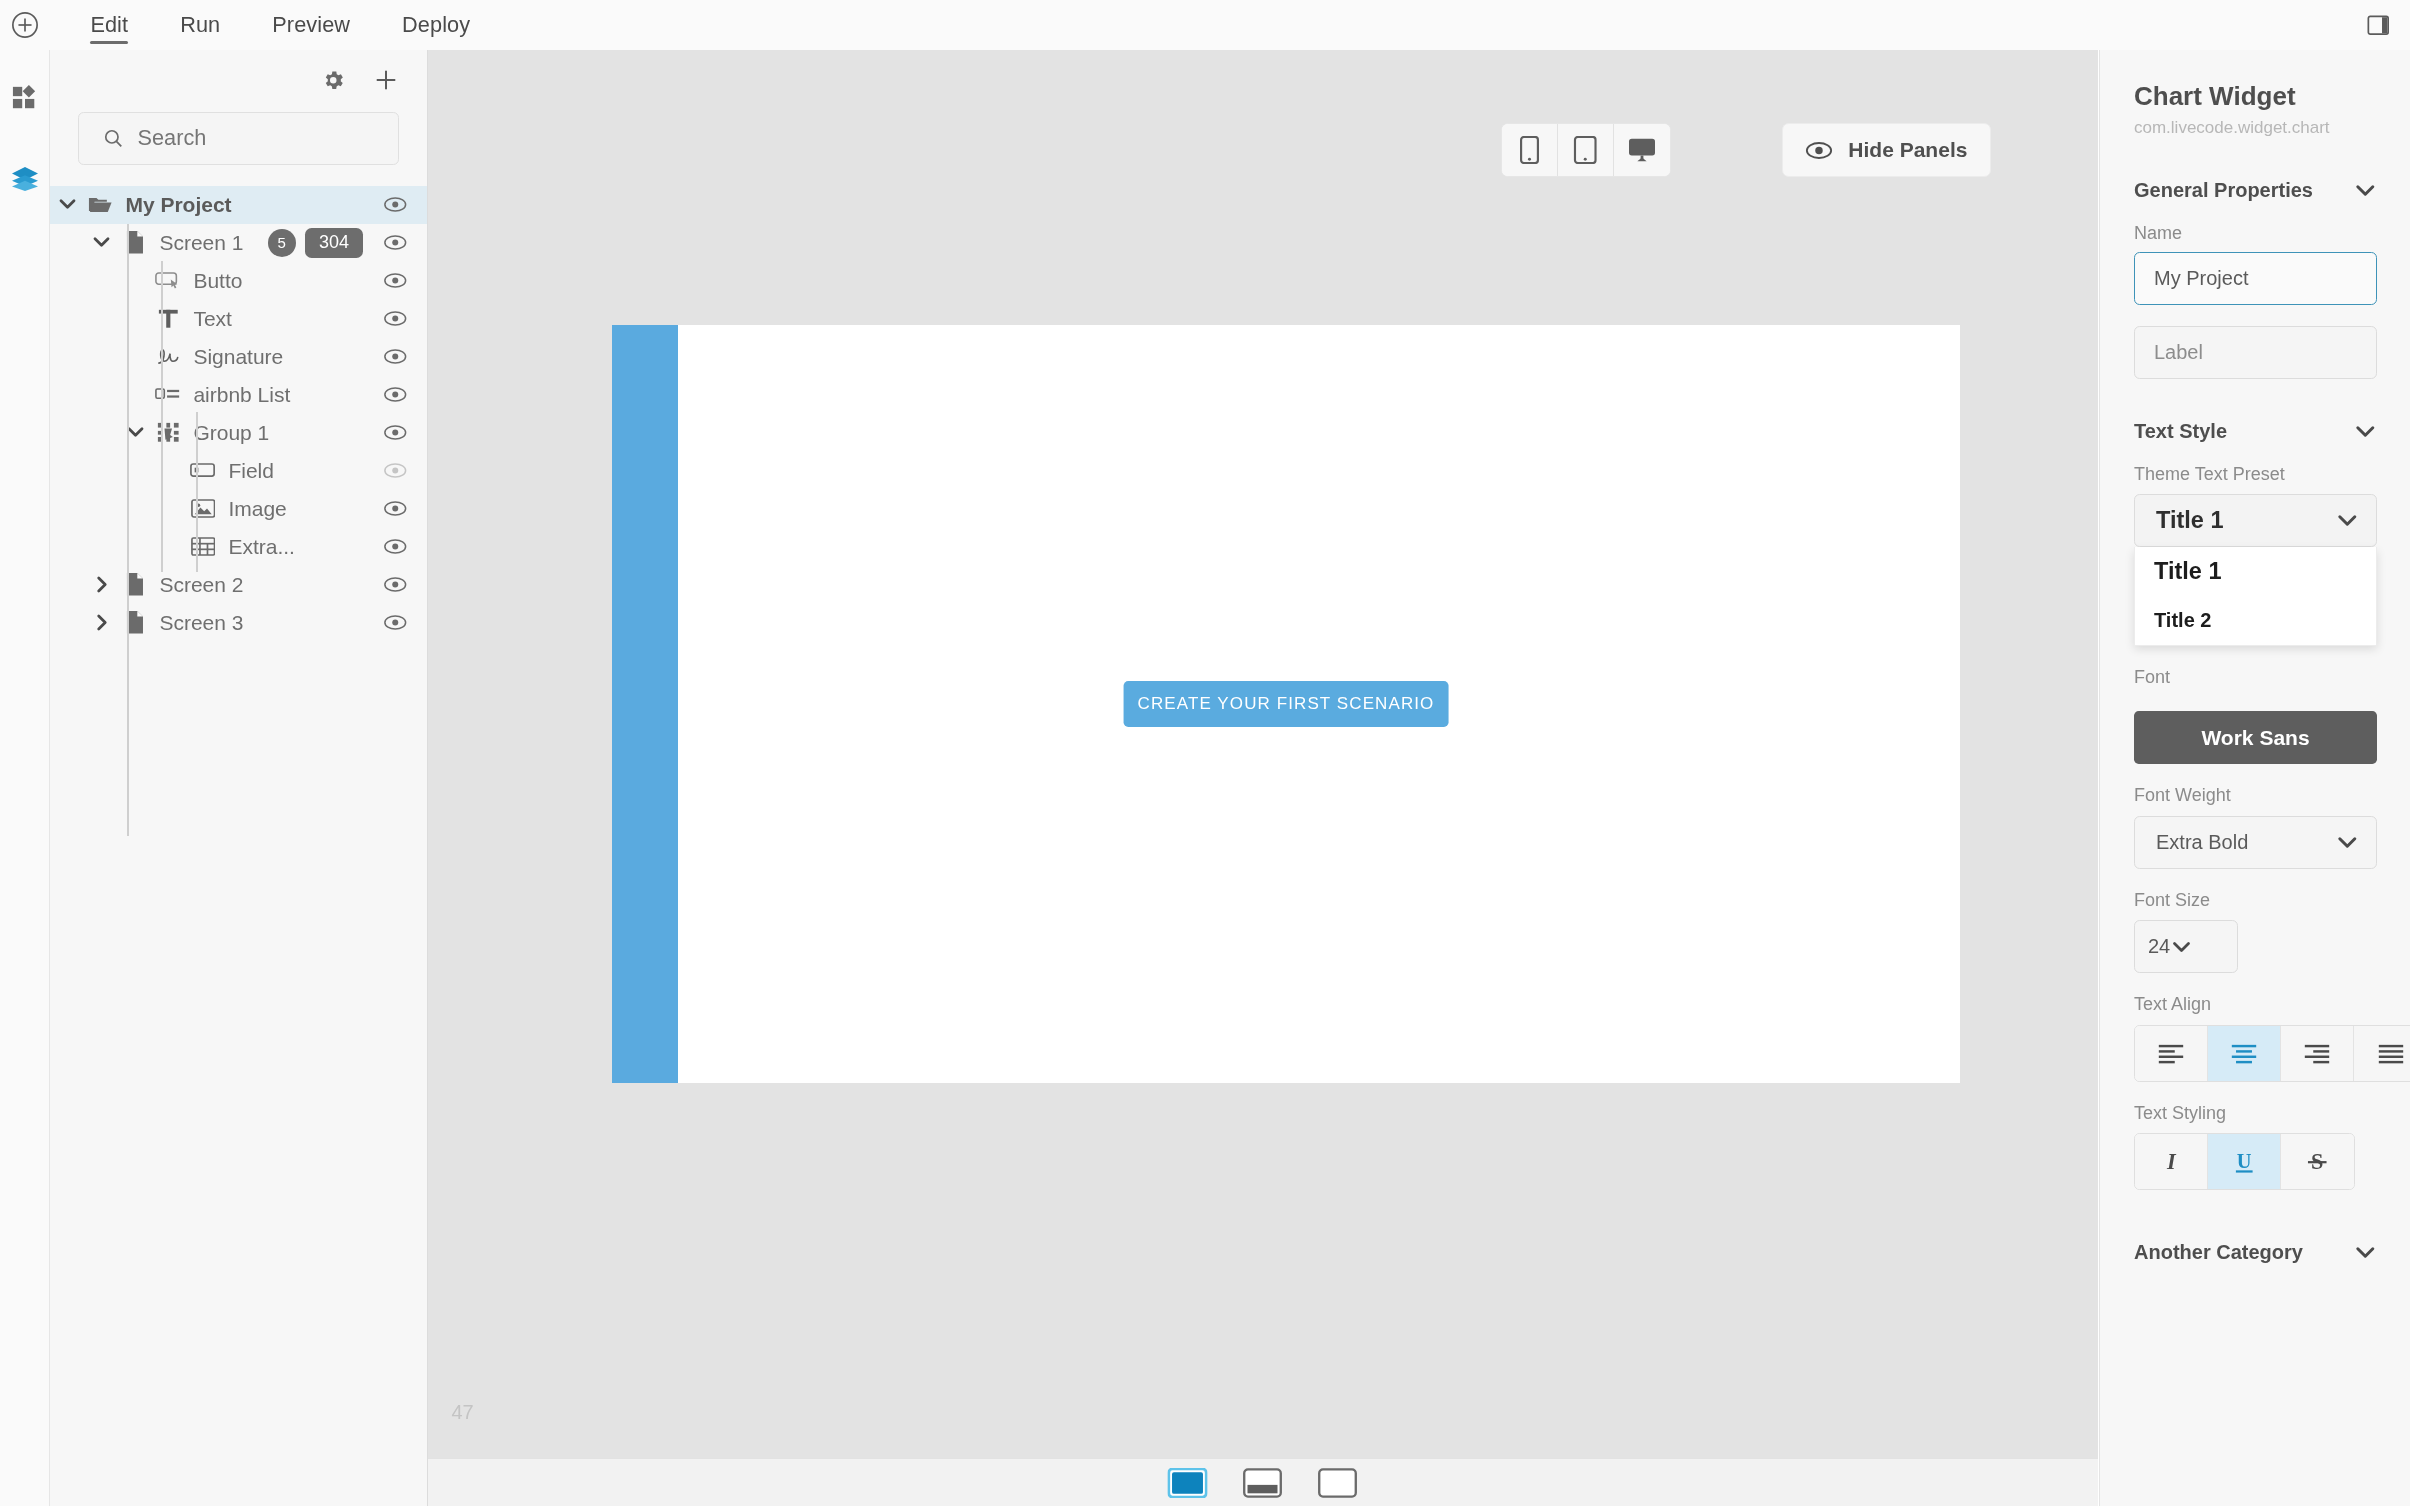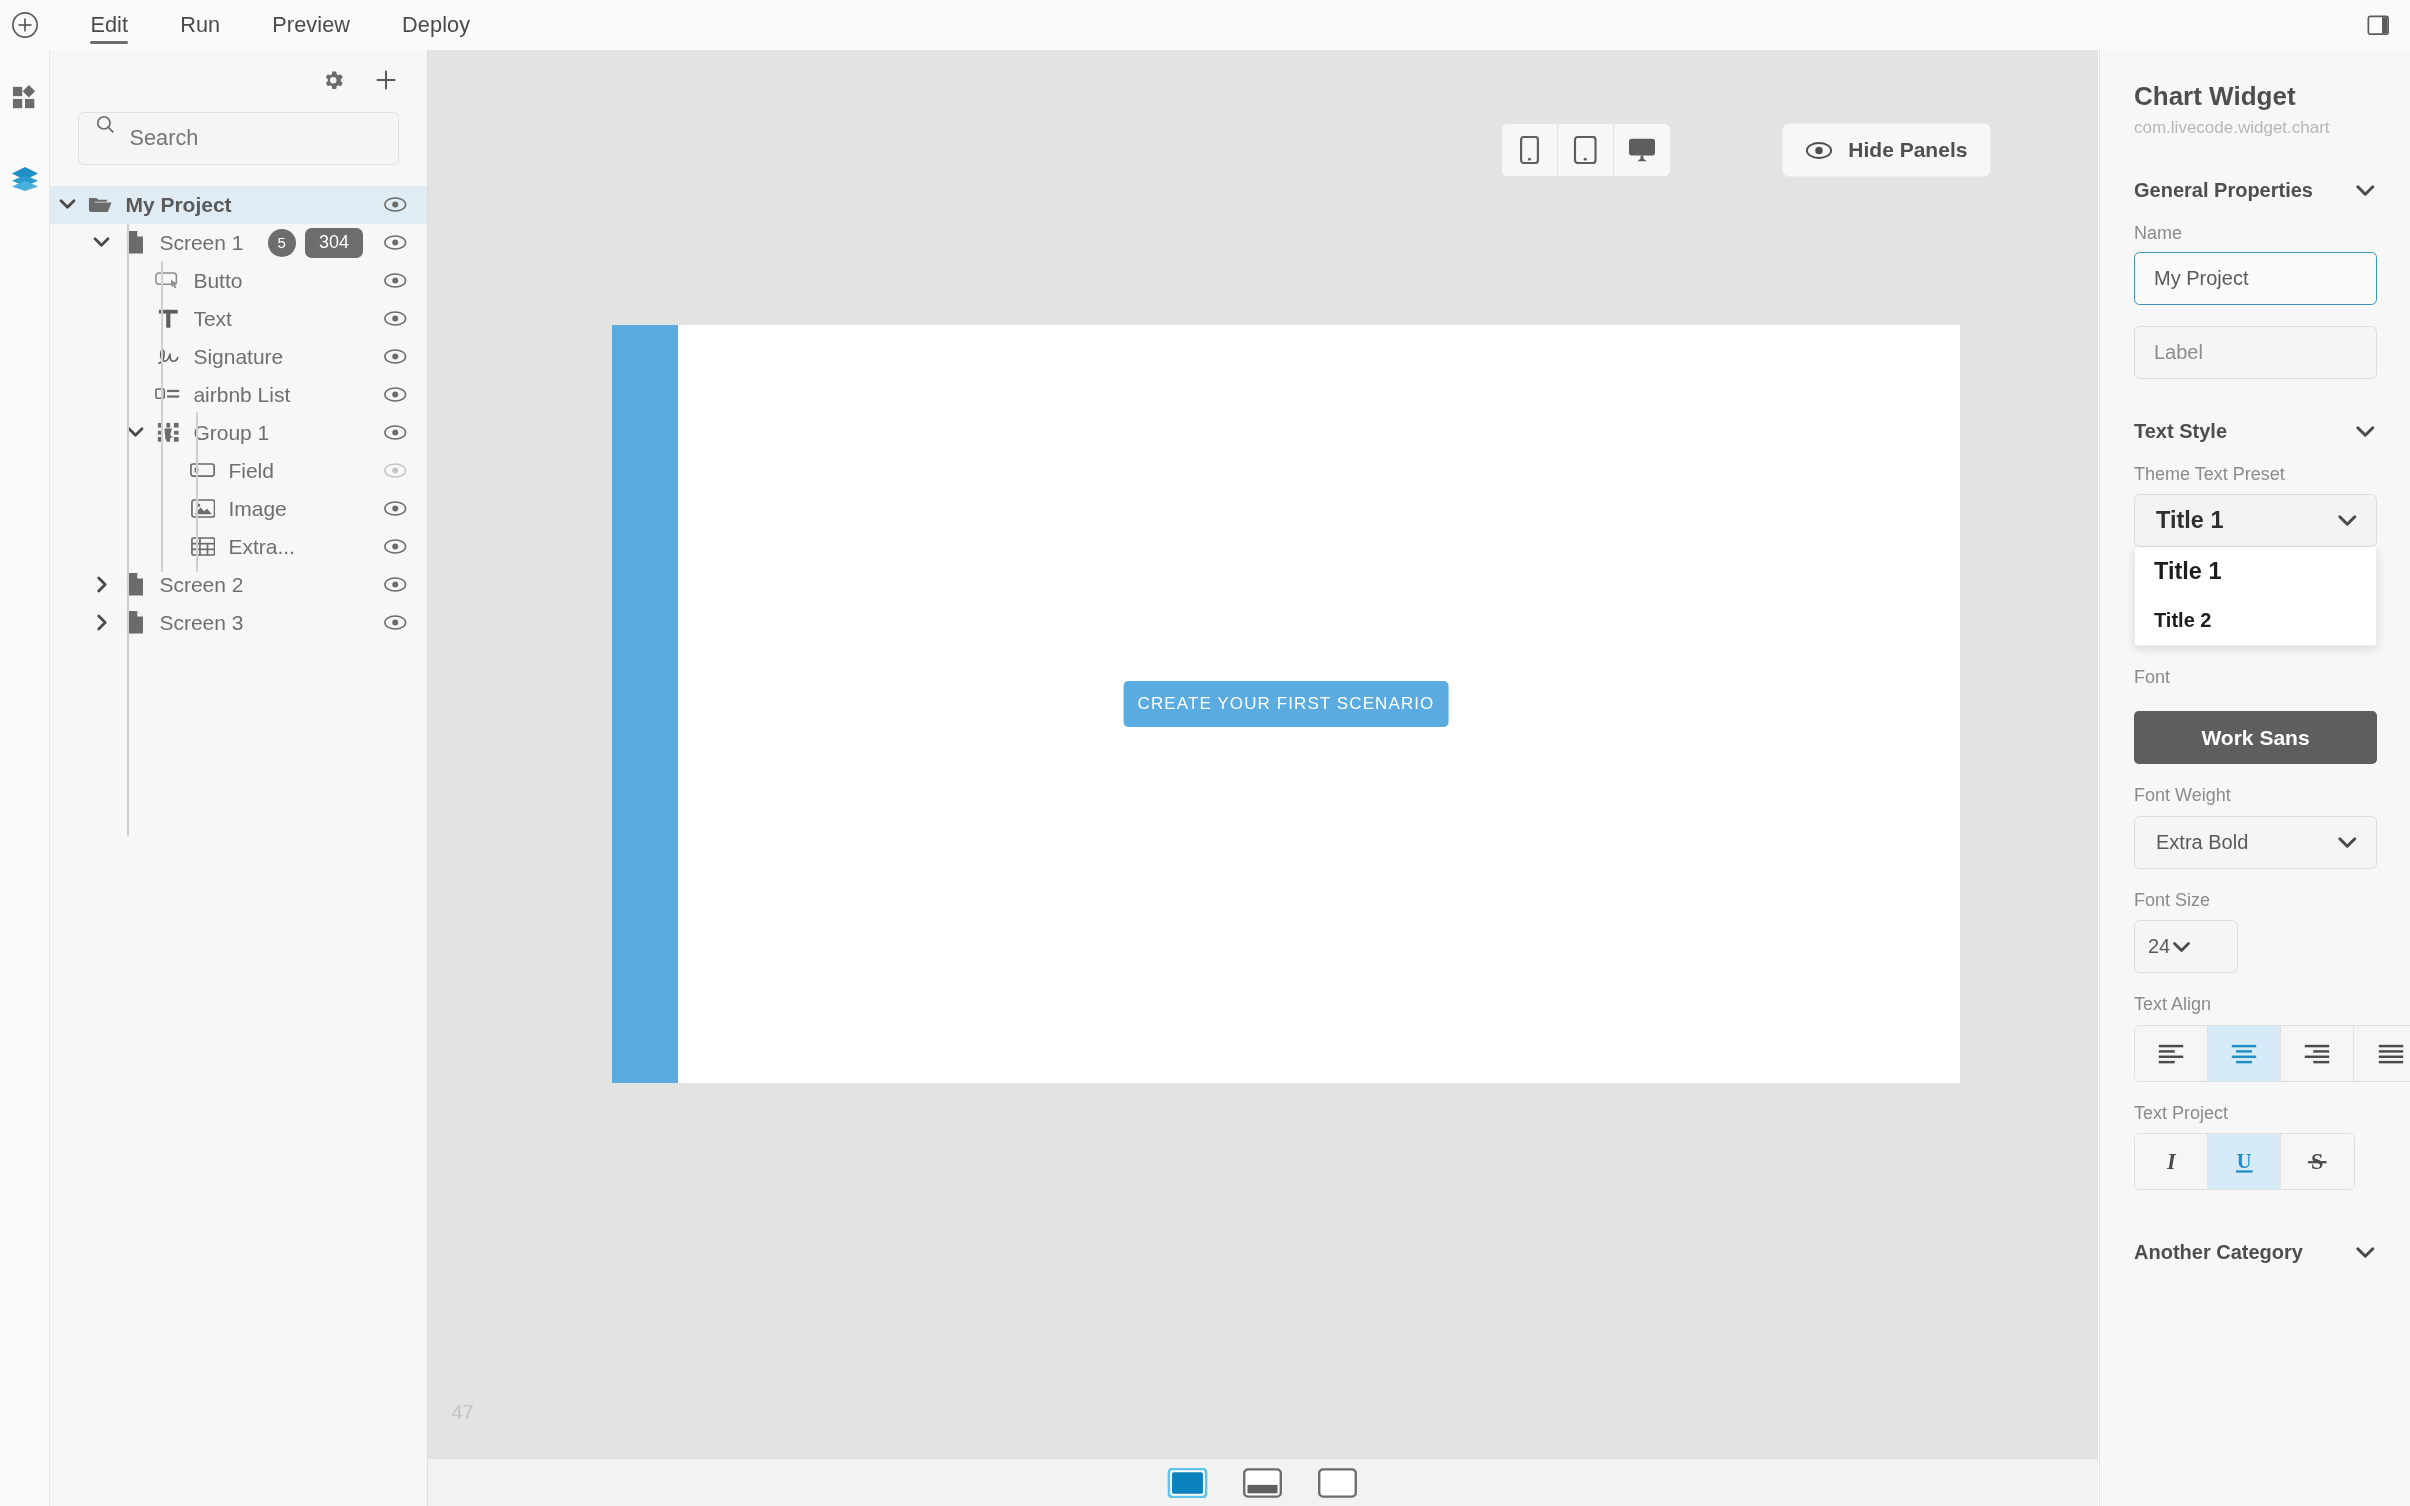--- a/index.html
+++ b/index.html
@@ -73,21 +73,21 @@
   .head-btn {
     position: absolute; top: 15px; width: 30px; height: 30px;
     display: flex; align-items: center; justify-content: center; cursor: pointer;
   }
   #gear-btn { right: 79px; }
   #add-btn  { right: 26px; }
 
   #search-wrap {
     margin: 5.6px 28px 0 28px; height: 53px;
     background: #f5f5f5; border: 0.9px solid #e0e0e0; border-radius: 5.6px;
-    display: flex; padding: 0 15px;
+    display: flex; align-items: center; padding: 0 23px;
   }
   #search-wrap svg { flex: 0 0 auto; }
   #search-input {
     border: 0; outline: none; background: transparent;
     font-family: "Liberation Sans", sans-serif;
     font-size: 21.7px; color: #575757; margin-left: 13px; width: 245px;
   }
   #search-input::placeholder { color: #757575; }
 
   
@@ -726,21 +726,21 @@
     <div class="seg-btn">
       <svg width="30" height="22.6" viewBox="0 0 32 24">
         <rect x="3" y="3" width="26" height="2.6" fill="#4a4a4a"></rect>
           <rect x="3" y="8.7" width="26" height="2.6" fill="#4a4a4a"></rect>
         <rect x="3" y="14.4" width="26" height="2.6" fill="#4a4a4a"></rect>
           <rect x="3" y="20.1" width="26" height="2.6" fill="#4a4a4a"></rect>
       </svg>
     </div>
   </div>
 
-  <div class="field-label">Text Project</div>
+  <div class="field-label">Text Styling</div>
   <div class="seg-group">
     <div class="seg-btn">
       <svg width="24.5" height="26" viewBox="0 0 26 28">
         <text x="13" y="22" text-anchor="middle" font-family="Liberation Serif, serif" font-size="24" font-style="italic" font-weight="bold" fill="#4a4a4a">I</text>
       </svg>
     </div>
     <div class="seg-btn active">
       <svg width="24.5" height="26" viewBox="0 0 26 28">
         <text x="13" y="20" text-anchor="middle" font-family="Liberation Serif, serif" font-size="22" font-weight="bold" fill="#1e8ec4">U</text>
         <rect x="4" y="23" width="18" height="2.4" fill="#1e8ec4"></rect>

